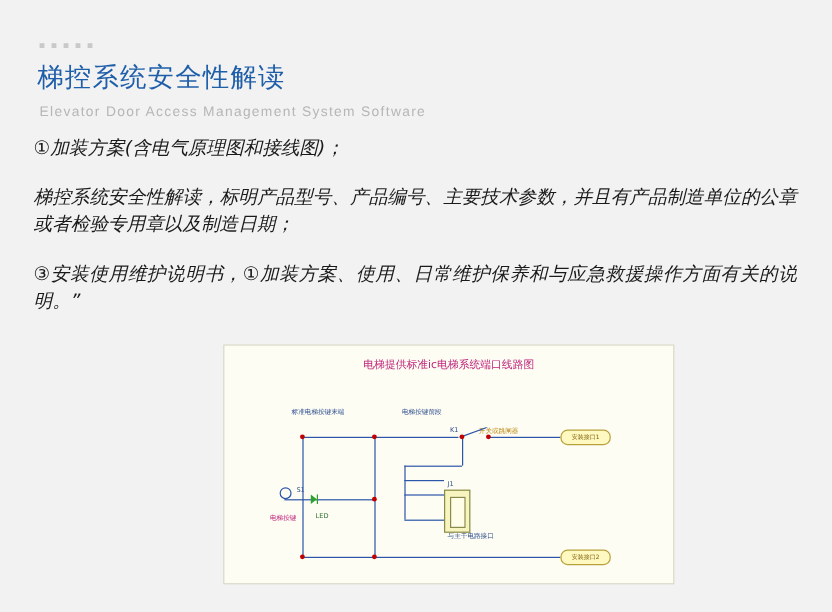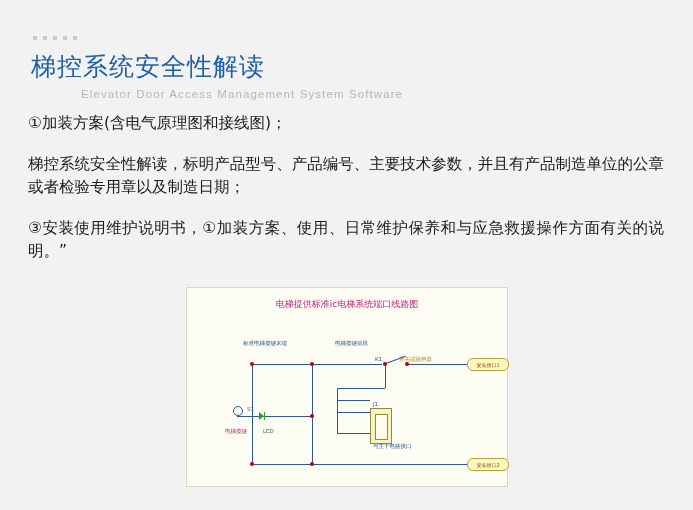--- a/index.html
+++ b/index.html
@@ -29,56 +29,56 @@
   }
   .dots .dot {
     width: 4px;
     height: 4px;
     background: #c9c9c9;
   }
   .title {
     position: absolute;
     left: 31px;
     top: 50px;
-    font-size: 25px;
+    font-size: 22px;
     color: #1f5fa9;
     letter-spacing: 1px;
     font-family: "DejaVu Sans", "Liberation Sans", sans-serif;
     white-space: nowrap;
   }
   .subtitle {
     position: absolute;
     left: 33px;
     top: 88px;
     font-size: 11.5px;
     color: #b6b6b6;
     letter-spacing: 1.1px;
     font-family: "Liberation Sans", sans-serif;
     white-space: nowrap;
-    margin-left: 48px;
   }
   .body-text {
     position: absolute;
     left: 28px;
     top: 112px;
     width: 640px;
     font-size: 15.5px;
     line-height: 23px;
     color: #1a1a1a;
     font-family: "DejaVu Sans", "Liberation Sans", sans-serif;
   }
   .para {
     margin: 0 4px 18px 0;
     text-align: justify;
+    font-style: italic;
   }
   .figure {
     position: absolute;
     left: 186px;
     top: 287px;
-    width: 322px;
+    width: 376px;
     height: 200px;
     background: #fdfdf4;
     border: 1px solid #d8d8c8;
     box-sizing: border-box;
   }
   .fig-title {
     position: absolute;
     left: 0;
     top: 10px;
     width: 100%;

